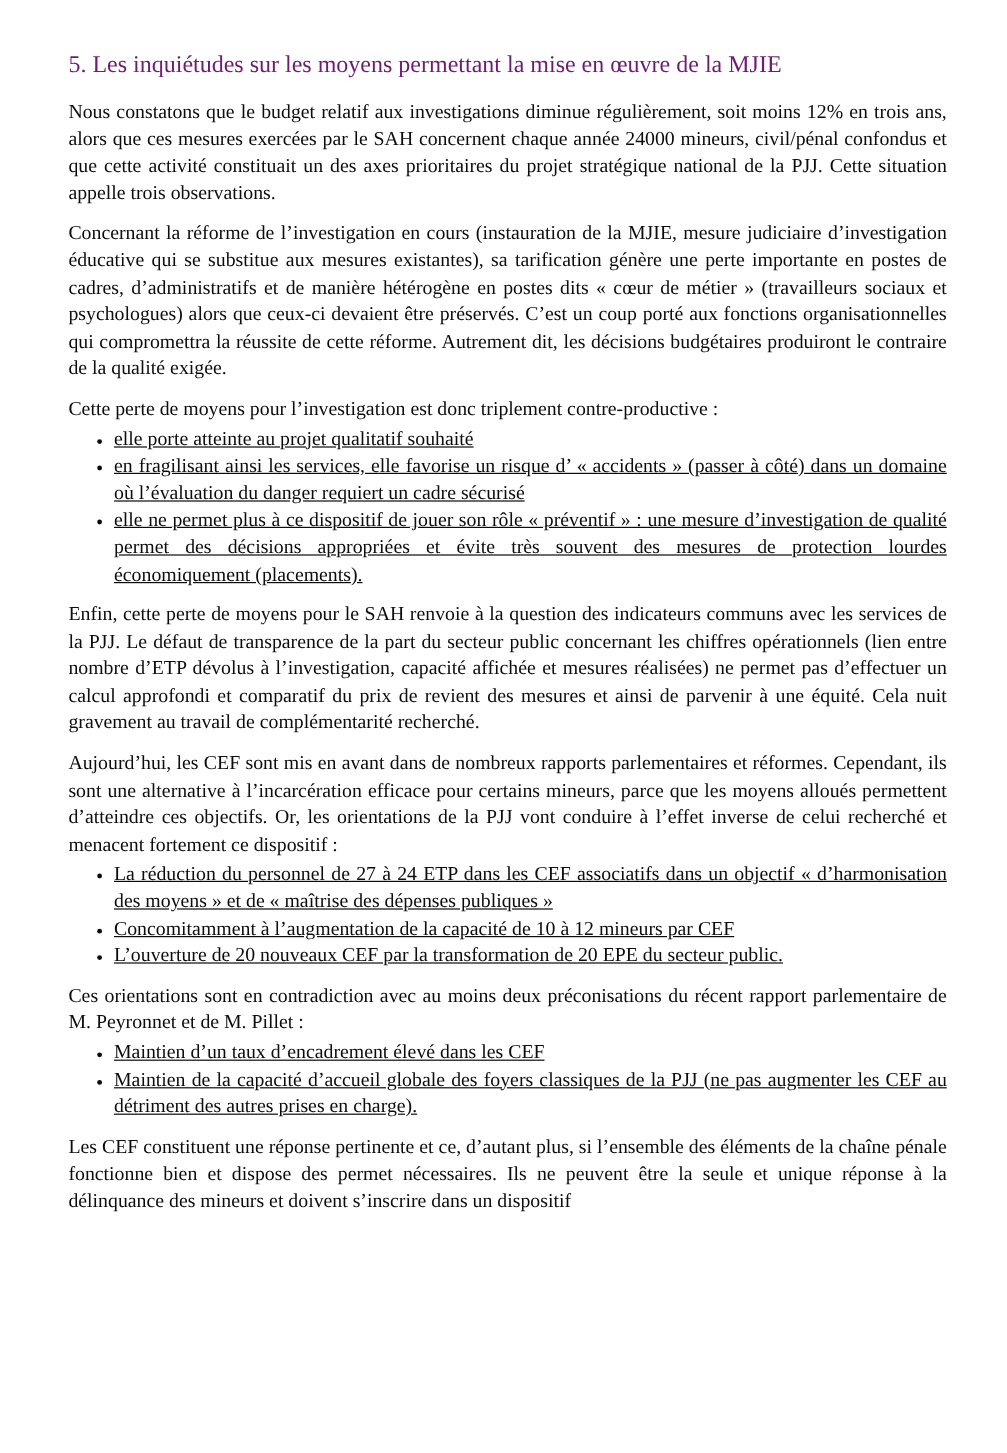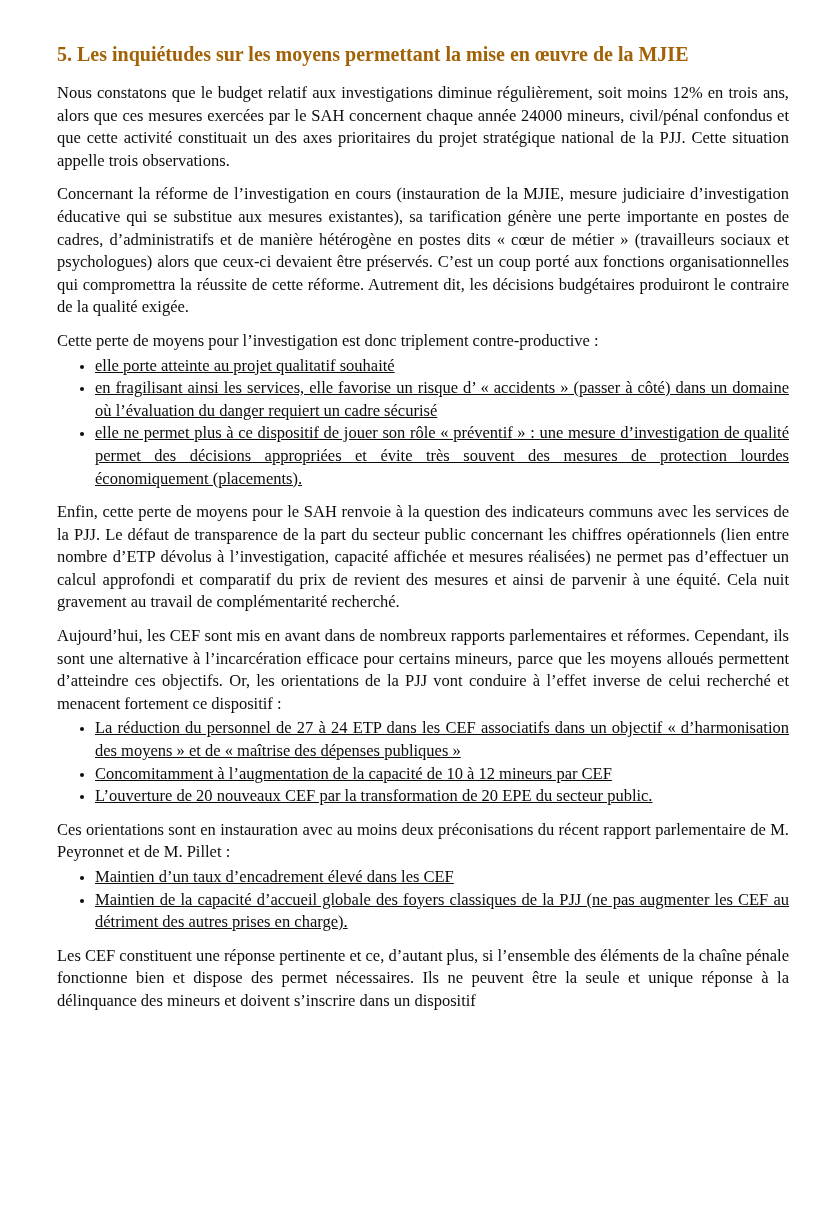--- a/index.html
+++ b/index.html
@@ -16,23 +16,23 @@
     padding: 42px 50px 18px 57px;
     font-family: "Liberation Serif", "DejaVu Serif", serif;
     font-size: 16.5px;
     line-height: 22.6px;
     color: #0c0c0c;
     overflow: hidden;
   }
   h2.section-heading {
     font-size: 20px;
     line-height: 25px;
-    font-weight: bold;
+    font-weight: normal;
     margin: 0 0 15px 0;
-    color: #a16207;
+    color: #701a75;
   }
   h2.section-heading.later {
     margin-top: 24px;
   }
   p.para {
     margin: 0 0 11px 0;
     text-align: justify;
   }
   p.para.lead-in {
     margin-bottom: 2px;
@@ -79,21 +79,21 @@
 
 
     <p class="para lead-in">Aujourd’hui, les CEF sont mis en avant dans de nombreux rapports parlementaires et réformes. Cependant, ils sont une alternative à l’incarcération efficace pour certains mineurs, parce que les moyens alloués permettent d’atteindre ces objectifs. Or, les orientations de la PJJ vont conduire à l’effet inverse de celui recherché et menacent fortement ce dispositif :</p>
 
     <ul class="bullets">
       <li>La réduction du personnel de 27 à 24 ETP dans les CEF associatifs dans un objectif « d’harmonisation des moyens » et de « maîtrise des dépenses publiques »</li>
       <li>Concomitamment à l’augmentation de la capacité de 10 à 12 mineurs par CEF</li>
       <li>L’ouverture de 20 nouveaux CEF par la transformation de 20 EPE du secteur public.</li>
     </ul>
 
-    <p class="para lead-in">Ces orientations sont en instauration avec au moins deux préconisations du récent rapport parlementaire de M. Peyronnet et de M. Pillet :</p>
+    <p class="para lead-in">Ces orientations sont en contradiction avec au moins deux préconisations du récent rapport parlementaire de M. Peyronnet et de M. Pillet :</p>
 
     <ul class="bullets">
       <li>Maintien d’un taux d’encadrement élevé dans les CEF</li>
       <li>Maintien de la capacité d’accueil globale des foyers classiques de la PJJ (ne pas augmenter les CEF au détriment des autres prises en charge).</li>
     </ul>
 
     <p class="para">Les CEF constituent une réponse pertinente et ce, d’autant plus, si l’ensemble des éléments de la chaîne pénale fonctionne bien et dispose des permet nécessaires. Ils ne peuvent être la seule et unique réponse à la délinquance des mineurs et doivent s’inscrire dans un dispositif</p>
   </section>
 
 </div>

